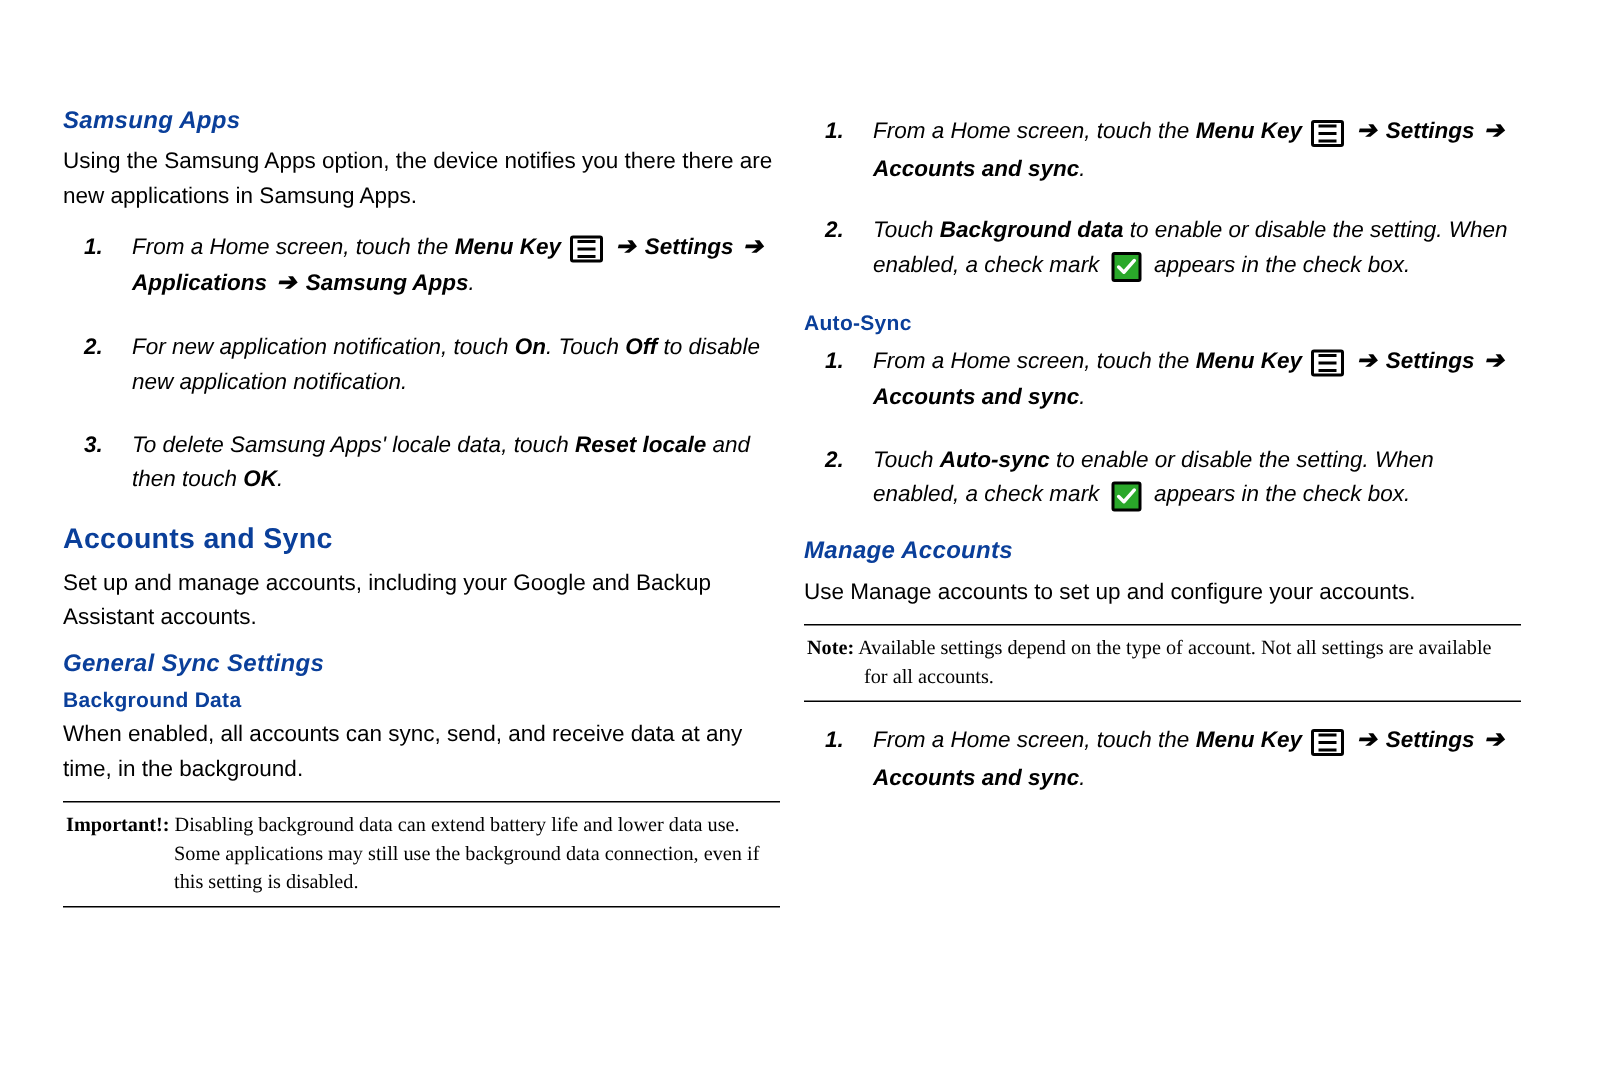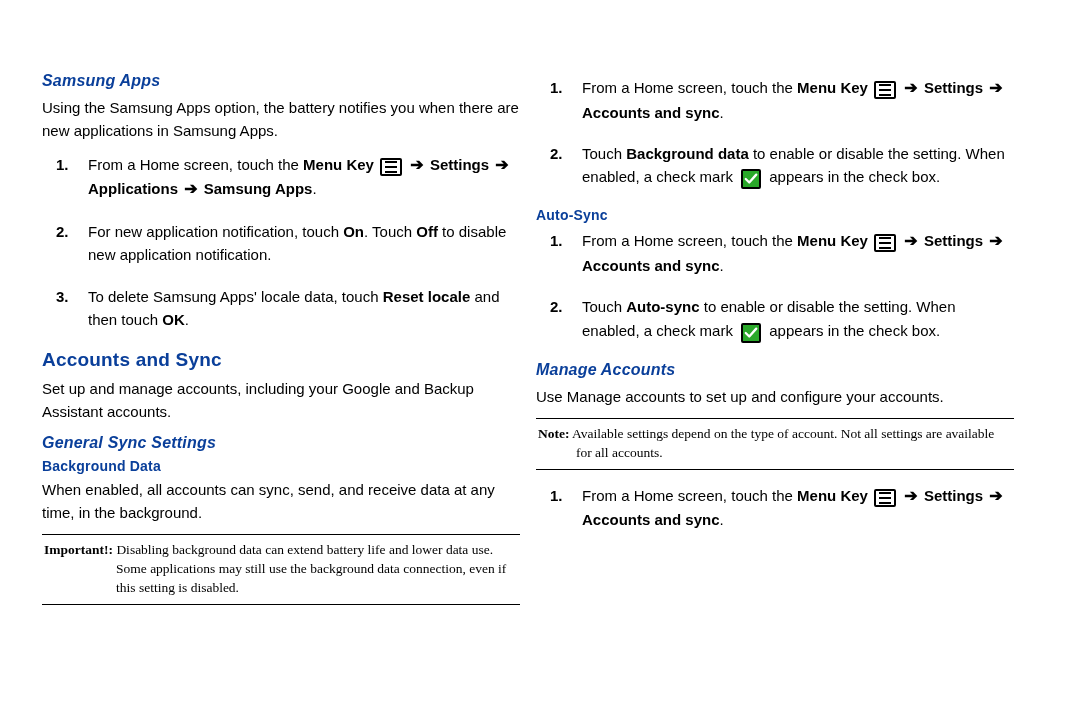--- a/index.html
+++ b/index.html
@@ -57,20 +57,21 @@
     padding: 0;
     margin: 4px 0 4px 0;
     counter-reset: step;
   }
   ol.steps > li {
     counter-increment: step;
     position: relative;
     padding-left: 46px;
     margin: 6px 0 18px 0;
     line-height: 1.55;
+    font-style: italic;
   }
   ol.steps > li::before {
     content: counter(step) ".";
     position: absolute;
     left: 14px;
     top: 0;
     font-weight: 700;
     font-size: 15px;
   }
   .b { font-weight: 700; }
@@ -138,21 +139,21 @@
   .footer .sec { margin-right: 22px; }
 </style>
 </head>
 <body>
 
 <div class="page">
 
   <div class="col">
 
     <div class="h-blue-ital">Samsung Apps</div>
-    <div class="p">Using the Samsung Apps option, the battery notifies you when there are new applications in Samsung Apps.</div>
+    <div class="p">Using the Samsung Apps option, the device notifies you there there are new applications in Samsung Apps.</div>
 
     <ol class="steps">
       <li>
         <span>From a Home screen, touch the </span><span class="b">Menu Key</span>
         <span class="menu-icon">
             <span class="bars"></span>
           </span>
         <span class="arrow">➔</span>
         <span class="b">Settings</span>
         <span class="arrow">➔</span>

